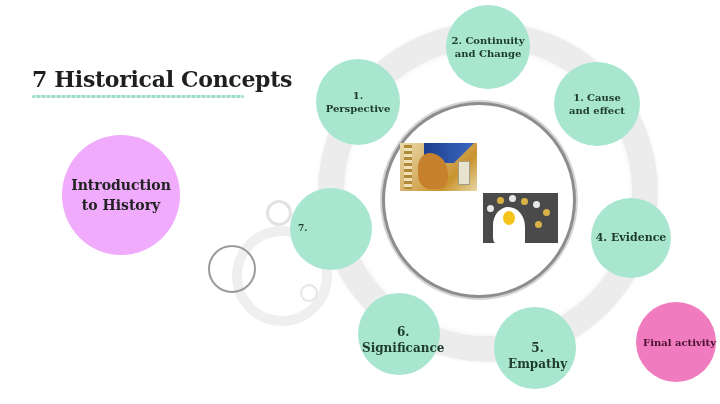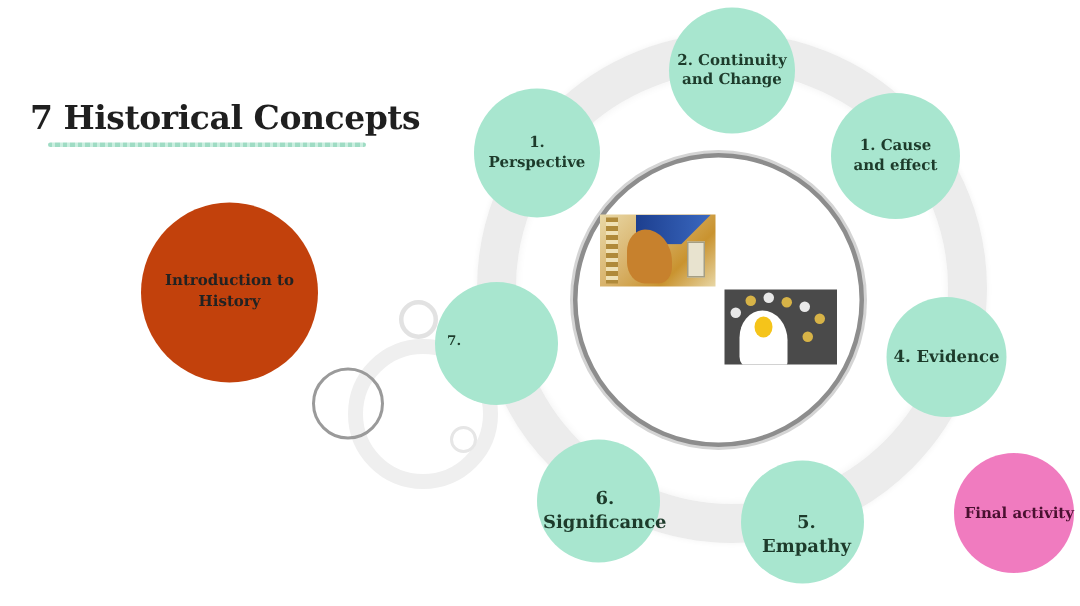--- a/index.html
+++ b/index.html
@@ -2,21 +2,21 @@
 <html><head>
 <meta charset="utf-8">
 <style>
   html, body { margin: 0; padding: 0; }
   body {
     width: 720px; height: 404px; position: relative; overflow: hidden;
     background: #ffffff;
     font-family: "DejaVu Serif", "Liberation Serif", serif;
   }
   .title {
-    position: absolute; left: 20px; top: 66px;
+    position: absolute; left: 32px; top: 66px;
     font-size: 22px; font-weight: bold; color: #1f1f1f;
     letter-spacing: -0.3px;
   }
   .title-underline {
     position: absolute; left: 32px; top: 95px; width: 212px; height: 3px;
     background: repeating-linear-gradient(90deg, #9fdcc4 0 3px, #c9eedf 3px 5px);
     border-radius: 2px;
   }
   .ring-outer {
     position: absolute; left: 318px; top: 22px; width: 340px; height: 340px;
@@ -40,23 +40,23 @@
     position: absolute; border-radius: 50%;
     background: #a8e6cf;
     display: flex; align-items: center; justify-content: center;
     text-align: center; color: #1d3b2b; font-weight: bold;
     box-sizing: border-box; line-height: 1.3;
   }
   .node .txt { display: block; text-align: center; }
   .node.left-align { justify-content: flex-start; text-align: left; }
   .intro {
     position: absolute; left: 62px; top: 135px; width: 118px; height: 120px;
-    border-radius: 50%; background: #c2410c;
+    border-radius: 50%; background: #f0abfc;
     display: flex; align-items: center; justify-content: center;
-    text-align: center; color: #222; font-weight: bold; font-size: 10px; line-height: 1.45; margin-left: 32px;
+    text-align: center; color: #222; font-weight: bold; font-size: 14px; line-height: 1.45;
   }
   .final {
     position: absolute; left: 636px; top: 302px; width: 80px; height: 80px;
     border-radius: 50%; background: #f07bbf;
     display: flex; align-items: center; justify-content: flex-end;
     text-align: center; color: #4a1030; font-weight: bold; font-size: 10px; line-height: 1.5;
   }
   .img-egypt {
     position: absolute; left: 400px; top: 143px; width: 77px; height: 48px;
     overflow: hidden;

